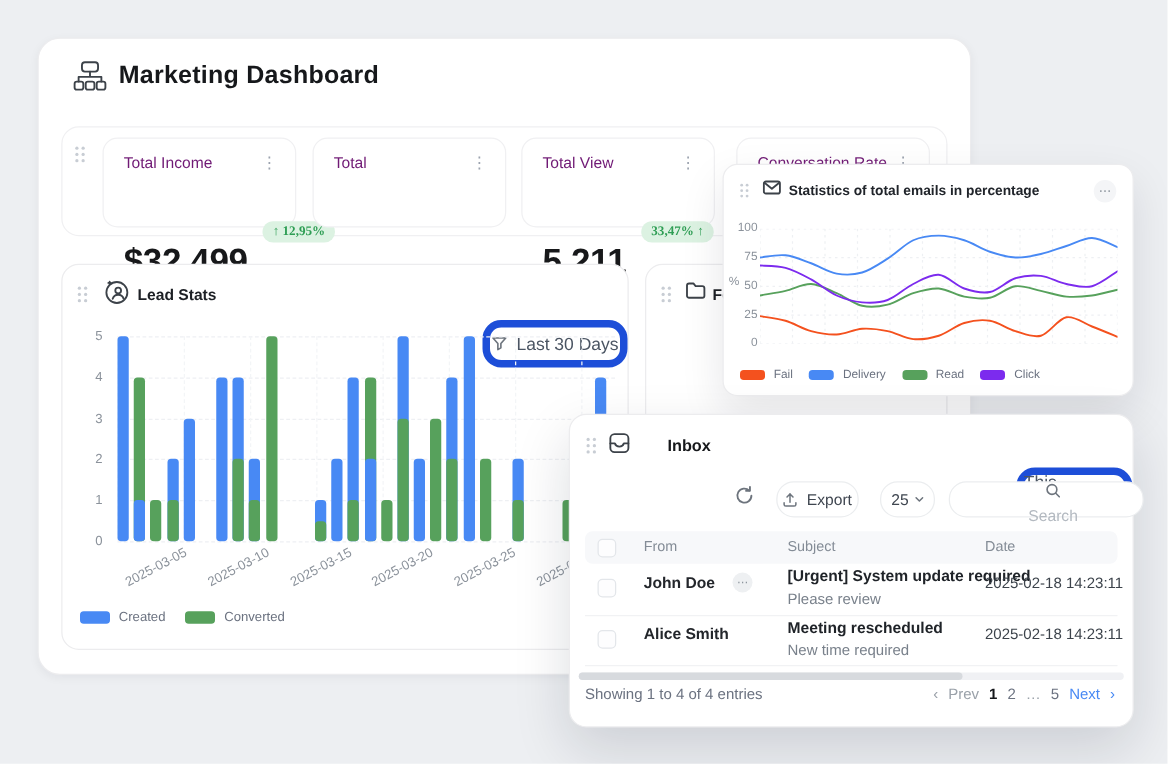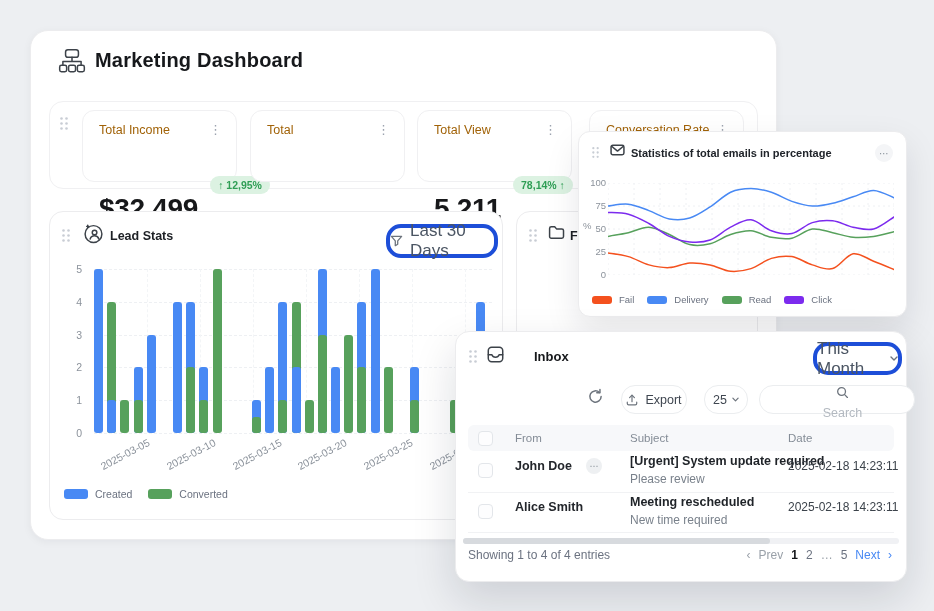--- a/index.html
+++ b/index.html
@@ -8,31 +8,31 @@
   .abs{position:absolute;}
   .card{background:#fff;border:1px solid #ececee;border-radius:14px;}
   .main-card{left:30px;top:30px;width:745px;height:508px;border-radius:18px;
              box-shadow:0 2px 8px rgba(20,24,31,.05);}
   .page-title{left:64px;top:18px;font-size:20px;font-weight:600;letter-spacing:.2px;}
   .icon{display:inline-block;line-height:0;}
   
   .stats-wrap{left:18px;top:70px;width:707px;height:86px;border-radius:14px;border:1px solid #f0f0f2;}
   .stat-card{top:8px;width:153px;height:70px;background:#fff;border:1px solid #f0f0f2;border-radius:12px;}
   .stat-head{display:flex;justify-content:space-between;align-items:center;padding:12px 14px 0 16px;}
-  .stat-label{font-size:12.5px;color:#a16207;text-align:right;}
+  .stat-label{font-size:12.5px;color:#701a75;text-align:right;}
   .kebab{font-size:13px;color:#9ca3af;cursor:pointer;line-height:10px;}
   .stat-valrow{display:flex;align-items:center;gap:12px;padding:8px 14px 0 16px;}
   .stat-value{font-size:28px;font-weight:700;letter-spacing:-.3px;color:#17181a;margin-top:48px;}
-  .badge{font-size:10.5px;font-weight:700;padding:3px 8px;border-radius:9px;white-space:nowrap;}
+  .badge{font-size:10.5px;font-weight:700;padding:3px 8px;border-radius:9px;white-space:nowrap;font-family:Liberation Serif, serif;}
   .badge.up{background:var(--badge-up-bg);color:var(--badge-up-tx);}
   .badge.down{background:var(--badge-down-bg);color:var(--badge-down-tx);}
   
   .card-title{font-size:12.5px;font-weight:600;color:#1d2025;}
   .pill{display:flex;align-items:center;gap:7px;justify-content:center;background:#fff;
-        border:4px solid #1d4ed8;border-radius:15px;font-size:17px;color:#4b5妙563;cursor:pointer;}
+        border:6px solid #1d4ed8;border-radius:15px;font-size:14px;color:#4b5妙563;cursor:pointer;margin-top:32px;}
   .pill{color:#4b5563;}
   
   .lead-y-label,.tick-label{font-size:10.5px;color:#8b929b;}
   .lead-plot{overflow:visible;}
   .lead-bar{position:absolute;bottom:0;width:9px;border-radius:3px;}
   .gridline-h{position:absolute;left:0;right:0;border-top:1px dashed #eef0f3;}
   .gridline-v{position:absolute;top:0;bottom:0;border-left:1px dashed #f3f5f7;}
   .x-label{position:absolute;width:74px;text-align:center;font-size:10.5px;color:#8b929b;
            transform:rotate(-28deg);}
   .legend{display:flex;align-items:center;}
@@ -126,21 +126,21 @@
         </div>
       </div>
 
       <div class="abs stat-card" style="left:367px;">
         <div class="stat-head">
           <span class="stat-label">Total View</span>
           <span class="kebab">⋮</span>
         </div>
         <div class="stat-valrow">
           <span class="stat-value">5,211</span>
-          <span class="badge up">78,14% ↑</span>
+          <span class="badge up">33,47% ↑</span>
         </div>
       </div>
 
       <div class="abs stat-card" style="left:539px;">
         <div class="stat-head">
           <span class="stat-label">Conversation Rate</span>
           <span class="kebab">⋮</span>
         </div>
       </div>
     </div>

